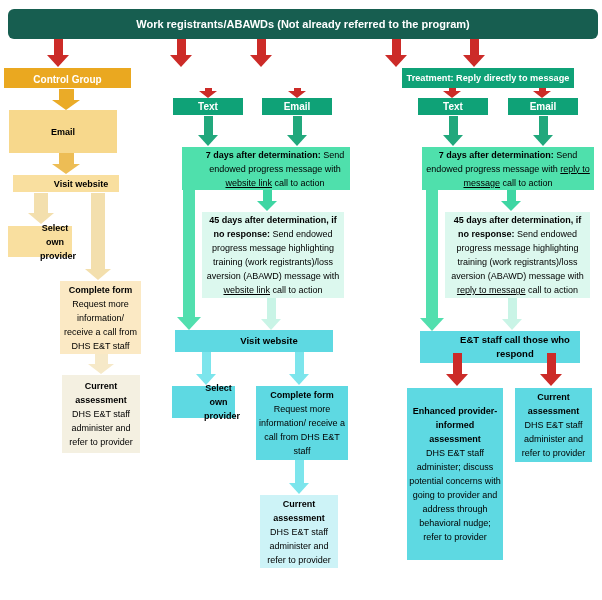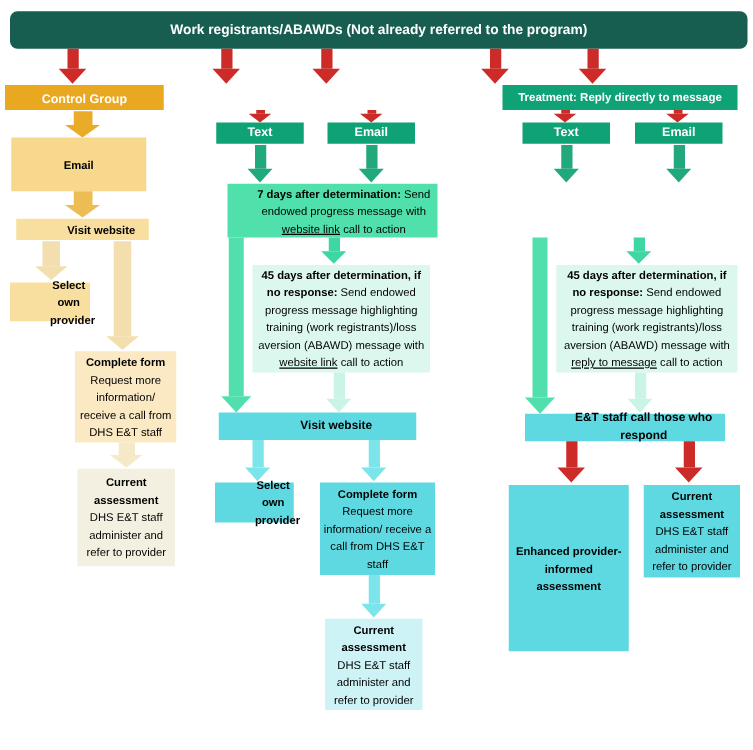--- a/index.html
+++ b/index.html
@@ -194,21 +194,21 @@
   <div class="arrow" style="left:289px;top:460px;height:34px;width:20px;--c:#7CE5EC;--sw:9px;--hw:20px;--hh:11px;">
       <i class="shaft"></i>
       <i class="head"></i>
     </div>
 
   <div class="box cyan-pale" style="left:260px;top:495px;width:78px;height:73px;">
     <span class="t">Current assessment</span>
     <span>DHS E&amp;T staff administer and refer to provider</span>
   </div>
 
-  <div class="box green" style="left:402px;top:68px;width:188px;height:20px;">
+  <div class="box green" style="left:402px;top:68px;width:172px;height:20px;">
     <span class="hd">Treatment: Reply directly to message</span>
   </div>
 
   <div class="arrow" style="left:443px;top:88px;height:10px;width:18px;--c:#CC2B28;--sw:7px;--hw:18px;--hh:7px;">
       <i class="shaft"></i>
       <i class="head"></i>
     </div>
   <div class="arrow" style="left:533px;top:88px;height:10px;width:18px;--c:#CC2B28;--sw:7px;--hw:18px;--hh:7px;">
       <i class="shaft"></i>
       <i class="head"></i>
@@ -223,54 +223,58 @@
 
   <div class="arrow" style="left:443px;top:116px;height:30px;width:20px;--c:#21A87C;--sw:9px;--hw:20px;--hh:11px;">
       <i class="shaft"></i>
       <i class="head"></i>
     </div>
   <div class="arrow" style="left:533px;top:116px;height:30px;width:20px;--c:#21A87C;--sw:9px;--hw:20px;--hh:11px;">
       <i class="shaft"></i>
       <i class="head"></i>
     </div>
 
+  <div class="box mint" style="left:422px;top:147px;width:172px;height:43px;">
+    <span><b>7 days after determination:</b><span> Send endowed progress message with </span><span class="u">reply to message</span><span> call to action</span></span>
+  </div>
 
   <div class="arrow" style="left:501px;top:190px;height:21px;width:20px;--c:#3ED6A3;--sw:9px;--hw:20px;--hh:10px;">
       <i class="shaft"></i>
       <i class="head"></i>
     </div>
   <div class="arrow" style="left:420px;top:190px;height:141px;width:24px;--c:#52DFAE;--sw:12px;--hw:24px;--hh:13px;">
       <i class="shaft"></i>
       <i class="head"></i>
     </div>
 
   <div class="box mint-pale" style="left:445px;top:212px;width:145px;height:86px;">
     <span><b>45 days after determination, if no response:</b><span> Send endowed progress message highlighting training (work registrants)/loss aversion (ABAWD) message with </span><span class="u">reply to message</span><span> call to action</span></span>
   </div>
 
   <div class="arrow" style="left:502px;top:298px;height:32px;width:20px;--c:#C9F4E6;--sw:9px;--hw:20px;--hh:11px;">
       <i class="shaft"></i>
       <i class="head"></i>
     </div>
 
-  <div class="box cyan" style="left:420px;top:331px;width:160px;height:22px;">
+  <div class="box cyan" style="left:420px;top:331px;width:160px;height:32px;">
     <span class="bold" style="font-size:9.5px;">E&amp;T staff call those who respond</span>
   </div>
 
   <div class="arrow" style="left:446px;top:353px;height:33px;width:22px;--c:#CC2B28;--sw:9px;--hw:22px;--hh:12px;">
       <i class="shaft"></i>
       <i class="head"></i>
     </div>
   <div class="arrow" style="left:540px;top:353px;height:33px;width:22px;--c:#CC2B28;--sw:9px;--hw:22px;--hh:12px;">
       <i class="shaft"></i>
       <i class="head"></i>
     </div>
 
-  <div class="box cyan" style="left:407px;top:388px;width:96px;height:133px;">
+  <div class="box cyan" style="left:407px;top:388px;width:96px;height:172px;">
     <span class="t">Enhanced provider-informed assessment</span>
+    <span>DHS E&amp;T staff administer; discuss potential concerns with going to provider and address through behavioral nudge; refer to provider</span>
   </div>
 
   <div class="box cyan" style="left:515px;top:388px;width:77px;height:74px;">
     <span class="t">Current assessment</span>
     <span>DHS E&amp;T staff administer and refer to provider</span>
   </div>
 
 </div>
 
 </body></html>

